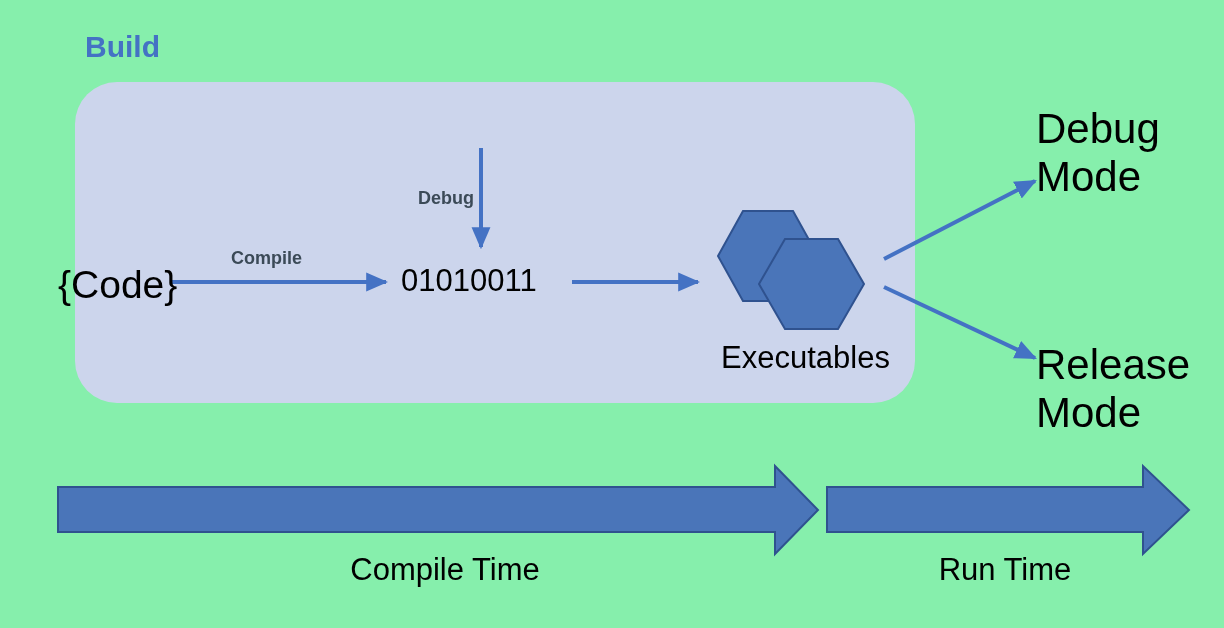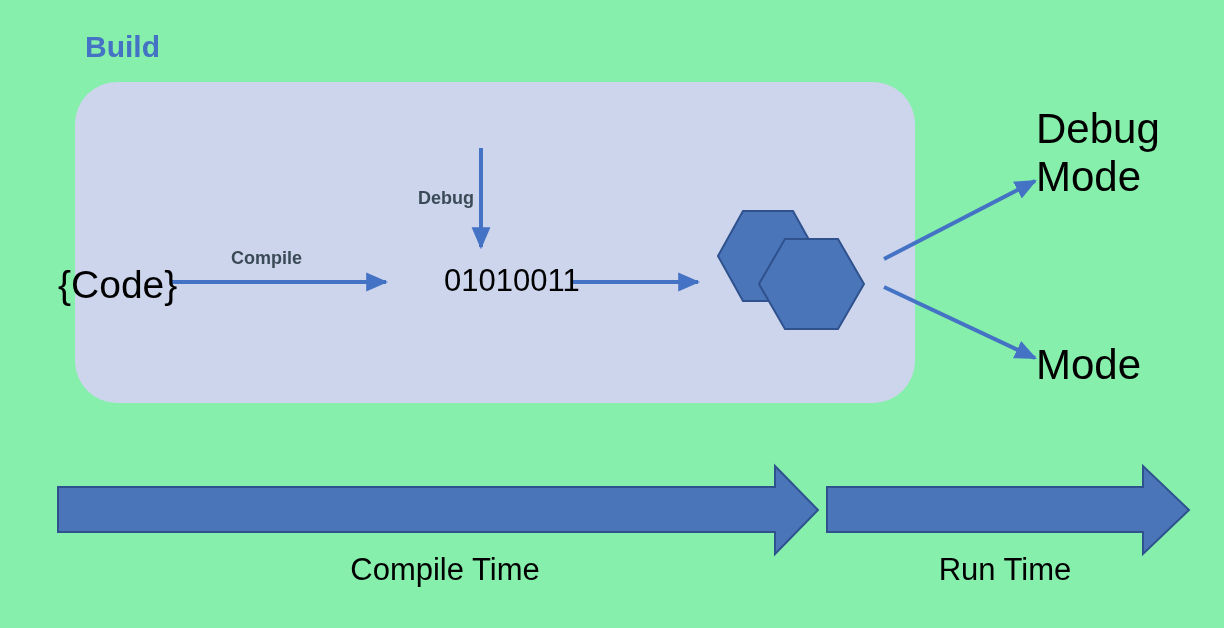--- a/index.html
+++ b/index.html
@@ -44,21 +44,20 @@
   }
   .framework-label {
     left: 388px;
     top: 100px;
     font-size: 31px;
   }
   .binary-label {
     left: 401px;
     top: 263px;
     font-size: 31px;
-    margin-left: 43px;
   }
   .executables-label {
     left: 721px;
     top: 340px;
     font-size: 31px;
   }
   .compile-edge-label {
     left: 231px;
     top: 248px;
     font-size: 18px;
@@ -135,31 +134,33 @@
     <polygon points="827,487 1143,487 1143,466 1189,510 1143,554 1143,532 827,532" fill="#4a75b9" stroke="#2f528f" stroke-width="2"></polygon>
   </svg>
 
   <div class="lbl build-title">Build</div>
 
   <div class="lbl code-label">{Code}</div>
 
 
   <div class="lbl binary-label">01010011</div>
 
+  <div class="lbl executables-label">Executables</div>
 
   <div class="lbl compile-edge-label">Compile</div>
 
   <div class="lbl link-edge-label">Debug</div>
 
   <div class="lbl mode-label debug-mode-label">
     <div>Debug</div>
     <div>Mode</div>
   </div>
 
   <div class="lbl mode-label release-mode-label">
+    <div>Release</div>
     <div>Mode</div>
   </div>
 
   <div class="lbl phase-label compile-time-label">Compile Time</div>
 
   <div class="lbl phase-label run-time-label">Run Time</div>
 
 </div>
 
 </body></html>

